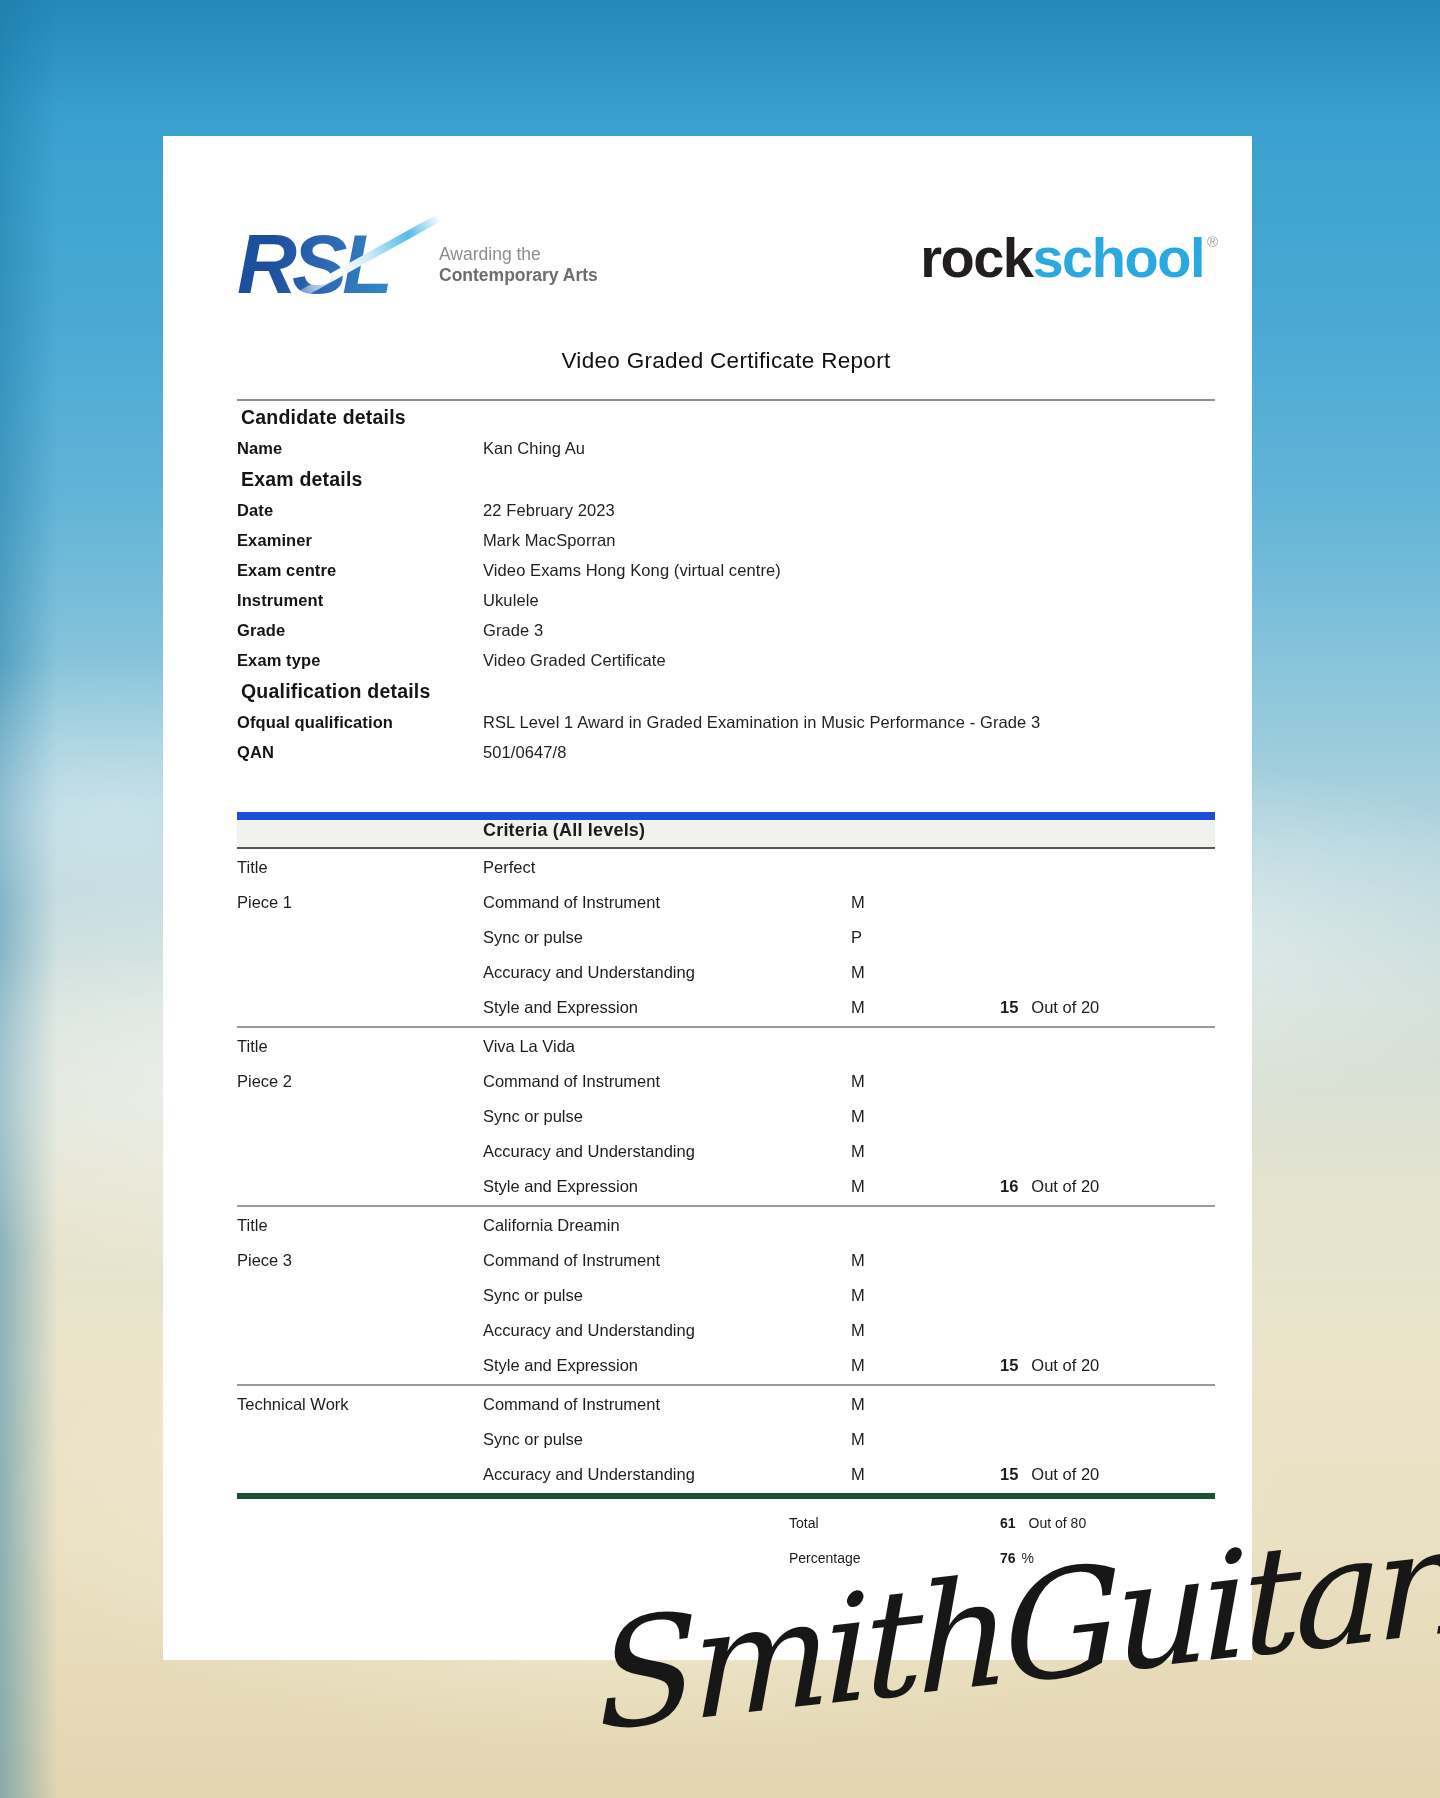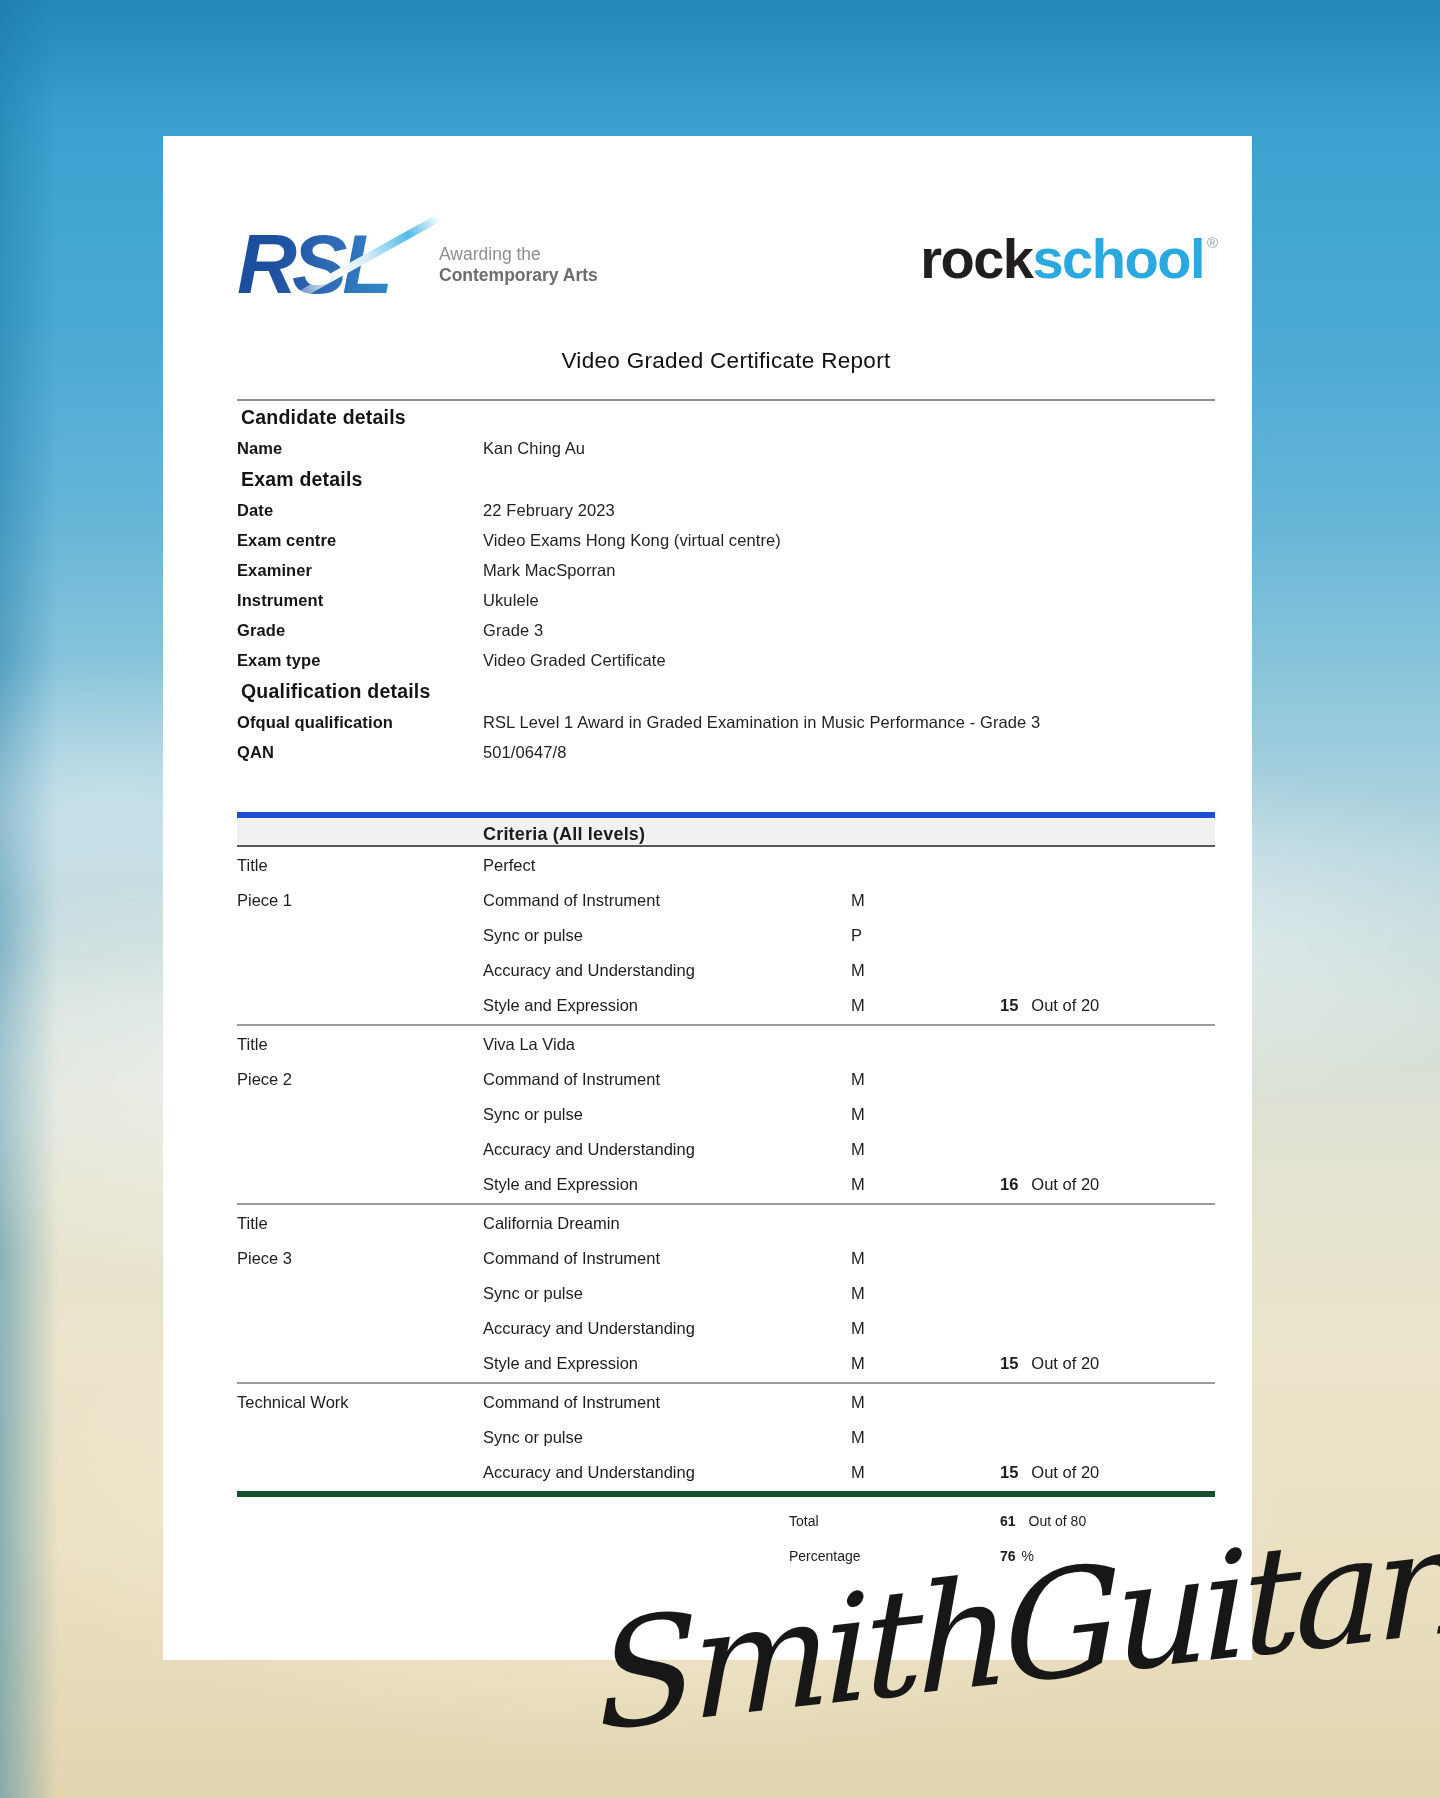--- a/index.html
+++ b/index.html
@@ -40,21 +40,21 @@
     -webkit-background-clip:text;background-clip:text;color:transparent;
   }
   .rsl-swoosh{
     position:absolute;left:34px;top:40px;width:180px;height:8px;
     background:linear-gradient(90deg, rgba(255,255,255,0) 0%, #ffffff 35%, #cfeaf8 55%, #54bbe8 80%, rgba(84,187,232,0) 100%);
     transform:rotate(-29deg);border-radius:4px;
   }
   .rsl-tagline{margin-left:16px;font-size:17.5px;line-height:21px;}
   .tg1{display:block;color:#8e8e8e;}
   .tg2{display:block;color:#6d6d6d;font-weight:700;}
-  .rockschool{font-weight:700;font-size:56px;letter-spacing:-1.5px;line-height:75px;white-space:nowrap;}
+  .rockschool{font-weight:700;font-size:56px;letter-spacing:-1.5px;line-height:62px;white-space:nowrap;}
   .rock{color:#221e1f;}
   .school{color:#2aa9e0;}
   .reg{color:#9aa0a3;font-size:15px;font-weight:400;position:relative;top:-30px;left:3px;letter-spacing:0;}
   
   .report-title{
     margin:34px 0 0 0;font-size:22.5px;font-weight:400;text-align:center;
     letter-spacing:.3px;line-height:27px;color:#111;
   }
   .title-rule{margin-top:25px;height:0;border-top:2px solid #8f8f8f;}
   
@@ -63,22 +63,22 @@
   }
   .sec-candidate{margin-top:19px;margin-bottom:2px;}
   .sec-exam{margin-top:17px;margin-bottom:2px;}
   .sec-qual{margin-top:18px;margin-bottom:2px;}
   .frow{height:30px;display:flex;align-items:center;font-size:16.5px;letter-spacing:.1px;}
   .flabel{width:246px;font-weight:700;flex:none;color:#151515;}
   .fvalue{color:#1f1f1f;}
   
   .ctable{margin-top:45px;}
   .thead{
-    height:27px;background:#f1f1ef;border-top:6px solid #1d4ed8;border-bottom:2px solid #585858;
-    display:flex;align-items:flex-end;font-weight:700;font-size:18px;letter-spacing:.2px;
+    height:27px;background:#f1f1ef;border-top:8px solid #1d4ed8;border-bottom:2px solid #585858;
+    display:flex;align-items:flex-start;font-weight:700;font-size:18px;letter-spacing:.2px;
   }
   .thead span{margin-left:246px;}
   .csection{padding:1px 0;}
   .csection + .csection{border-top:2px solid #9a9a9a;}
   .csection.last{border-bottom:6px solid #14532d;}
   .crow{height:35px;display:grid;grid-template-columns:246px 368px 149px 1fr;align-items:center;font-size:16.5px;}
   .c-label{font-weight:400;color:#1d1d1d;}
   .c-crit{color:#1d1d1d;}
   .c-grade{color:#1d1d1d;}
   .c-score .num{font-weight:700;}
@@ -130,26 +130,26 @@
       </div>
     </div>
 
   <h2 class="sec sec-exam">Exam details</h2>
   <div id="exam-fields">
       <div class="frow">
         <span class="flabel">Date</span>
         <span class="fvalue">22 February 2023</span>
       </div>
       <div class="frow">
+        <span class="flabel">Examiner</span>
+        <span class="fvalue">Mark MacSporran</span>
+      </div>
+      <div class="frow">
         <span class="flabel">Exam centre</span>
         <span class="fvalue">Video Exams Hong Kong (virtual centre)</span>
-      </div>
-      <div class="frow">
-        <span class="flabel">Examiner</span>
-        <span class="fvalue">Mark MacSporran</span>
       </div>
       <div class="frow">
         <span class="flabel">Instrument</span>
         <span class="fvalue">Ukulele</span>
       </div>
       <div class="frow">
         <span class="flabel">Grade</span>
         <span class="fvalue">Grade 3</span>
       </div>
       <div class="frow">

